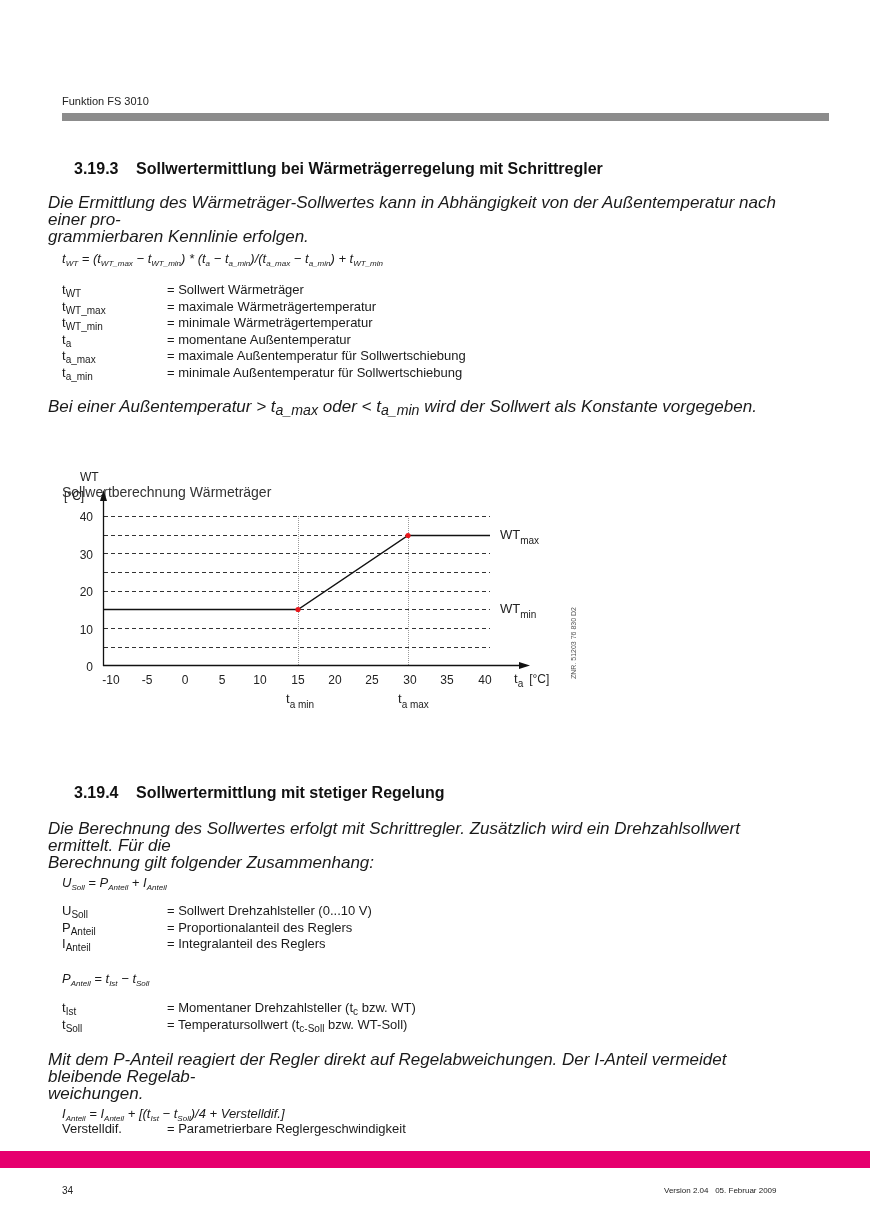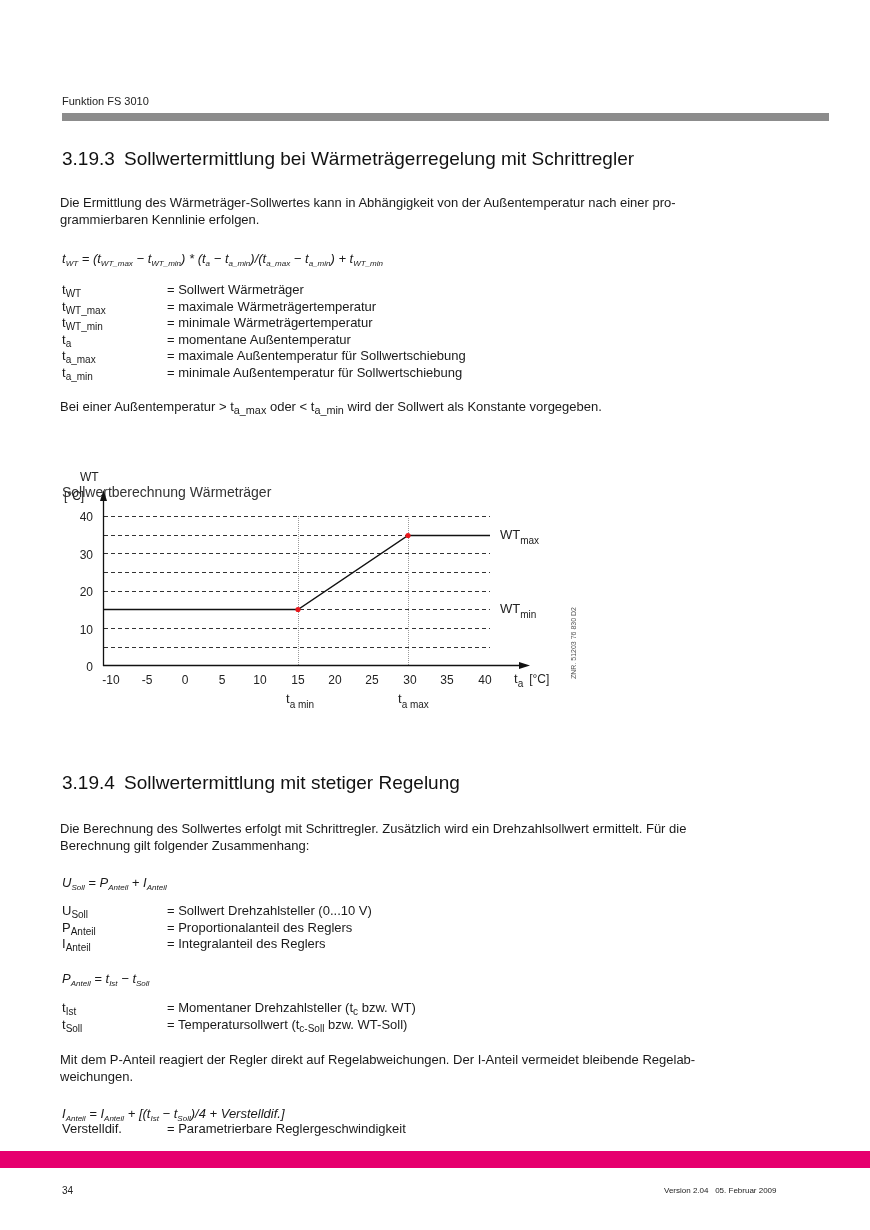--- a/index.html
+++ b/index.html
@@ -1,23 +1,23 @@
 <!DOCTYPE html>
 <html><head>
 <meta charset="utf-8">
 <style>
   html, body { margin:0; padding:0; background:#ffffff; }
   body { width:870px; height:1230px; position:relative; overflow:hidden;
          font-family:"Liberation Sans", sans-serif; color:#1a1a1a; }
   .abs { position:absolute; }
   .running-head { left:62px; top:95px; font-size:11px; color:#222; }
   .head-bar { left:62px; top:113px; width:767px; height:8px; background:#8c8c8c; }
-  h2 { margin:0; font-size:19px; font-weight:normal; position:absolute; left:62px; color:#111; }
+  h2 { margin:12px; font-size:16px; font-weight:bold; position:absolute; left:62px; color:#111; }
   h2 .num { display:inline-block; width:62px; }
-  .para { position:absolute; left:60px; width:740px; font-size:13px; line-height:17px; }
+  .para { position:absolute; left:48px; width:740px; font-size:17px; line-height:17px;font-style:italic; }
   .formula { position:absolute; left:62px; font-size:13px; font-style:italic; white-space:nowrap; }
   .formula sub { font-size:8px; }
   .deflist { position:absolute; left:62px; font-size:13px; line-height:16.5px; }
   .defrow { display:flex; }
   .defrow .sym { width:105px; }
   .defrow sub { font-size:10px; }
   sub { vertical-align:-3px; line-height:0; }
   .chart-title { left:62px; top:440px; font-size:14px; color:#333;margin-top:44px; }
   .footer-bar { left:0; top:1151px; width:870px; height:17px; background:#e6006e; }
   .page-num { left:62px; top:1185px; font-size:10px; color:#222; }

